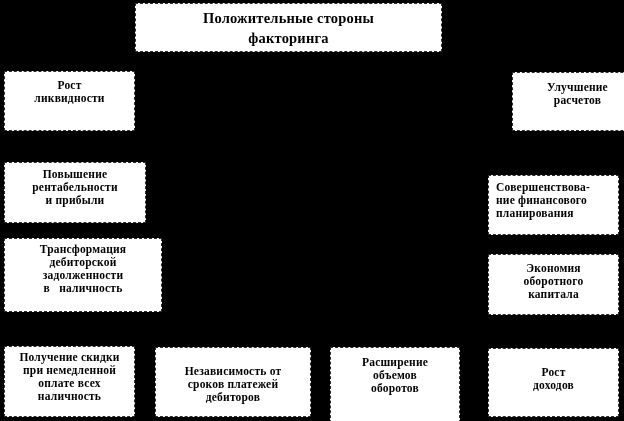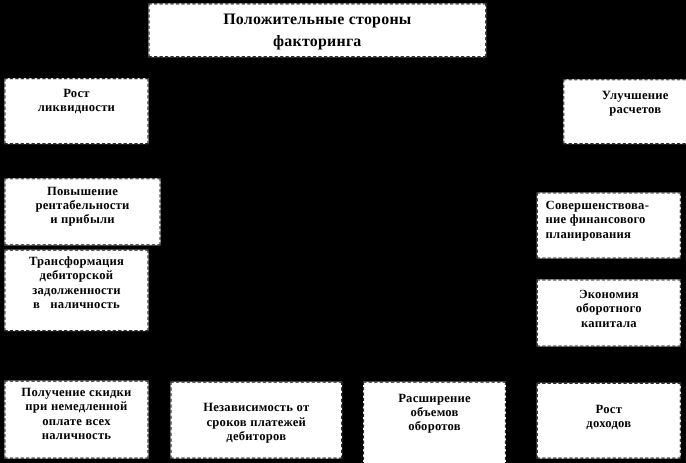--- a/index.html
+++ b/index.html
@@ -27,21 +27,21 @@
   .title-box {
     left: 135px; top: 3px; width: 307px; height: 49px;
     font-size: 14.5px;
     line-height: 20px;
     display: flex;
     align-items: center;
     justify-content: center;
   }
   .b-left1  { left: 4px;   top: 71px;  width: 131px; height: 60px; padding-top: 7px; }
   .b-left2  { left: 4px;   top: 162px; width: 142px; height: 61px; padding-top: 5px; }
-  .b-left3  { left: 4px;   top: 227px; width: 131px; height: 74px; padding-top: 4px; font-family: Liberation Serif, serif; }
+  .b-left3  { left: 4px;   top: 238px; width: 158px; height: 74px; padding-top: 4px; font-family: Liberation Serif, serif; }
   .b-left4  { left: 4px;   top: 346px; width: 131px; height: 71px; padding-top: 4px; }
   .b-mid1   { left: 155px; top: 347px; width: 156px; height: 70px; padding-top: 17px; }
   .b-mid2   { left: 330px; top: 347px; width: 130px; height: 76px; padding-top: 8px; }
   .b-right1 { left: 512px; top: 72px;  width: 131px; height: 59px; padding-top: 8px; }
   .b-right2 { left: 488px; top: 163px; width: 131px; height: 60px; padding-top: 5px;
               text-align: left; padding-left: 7px; margin-top: 12px; }
   .b-right3 { left: 488px; top: 254px; width: 131px; height: 61px; padding-top: 7px; }
   .b-right4 { left: 488px; top: 348px; width: 131px; height: 69px; padding-top: 17px; }
 </style>
 </head>

